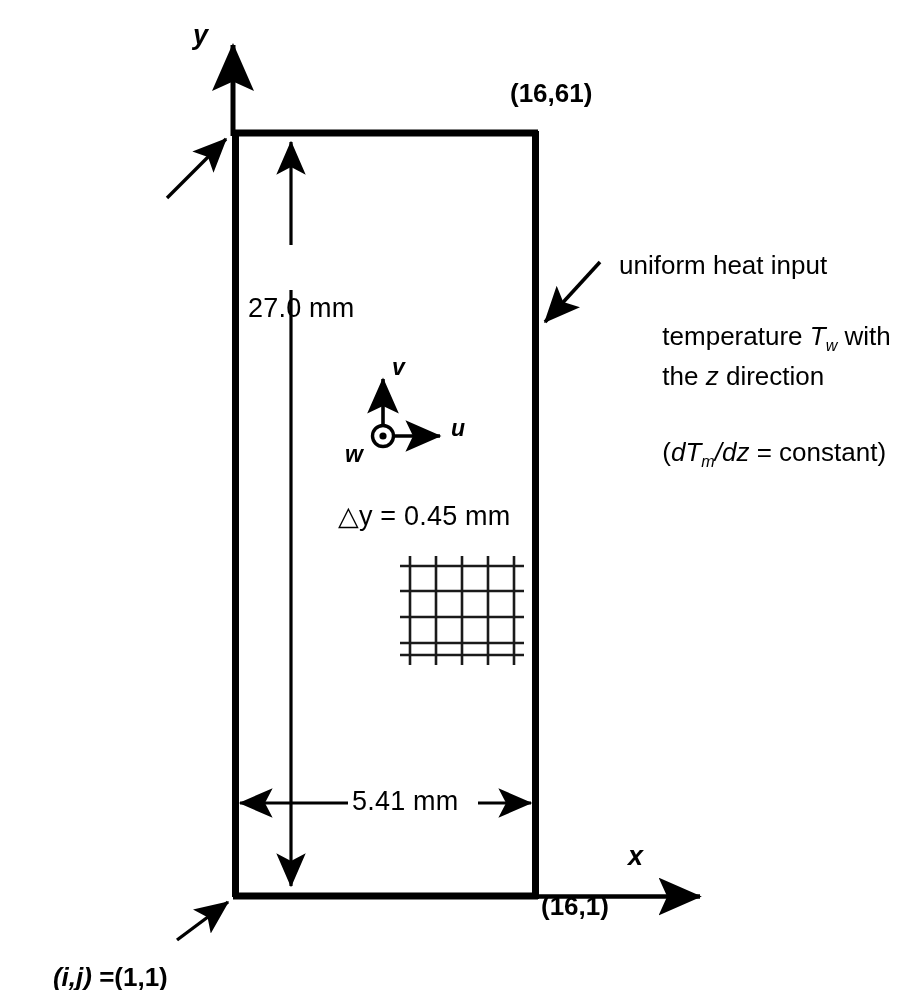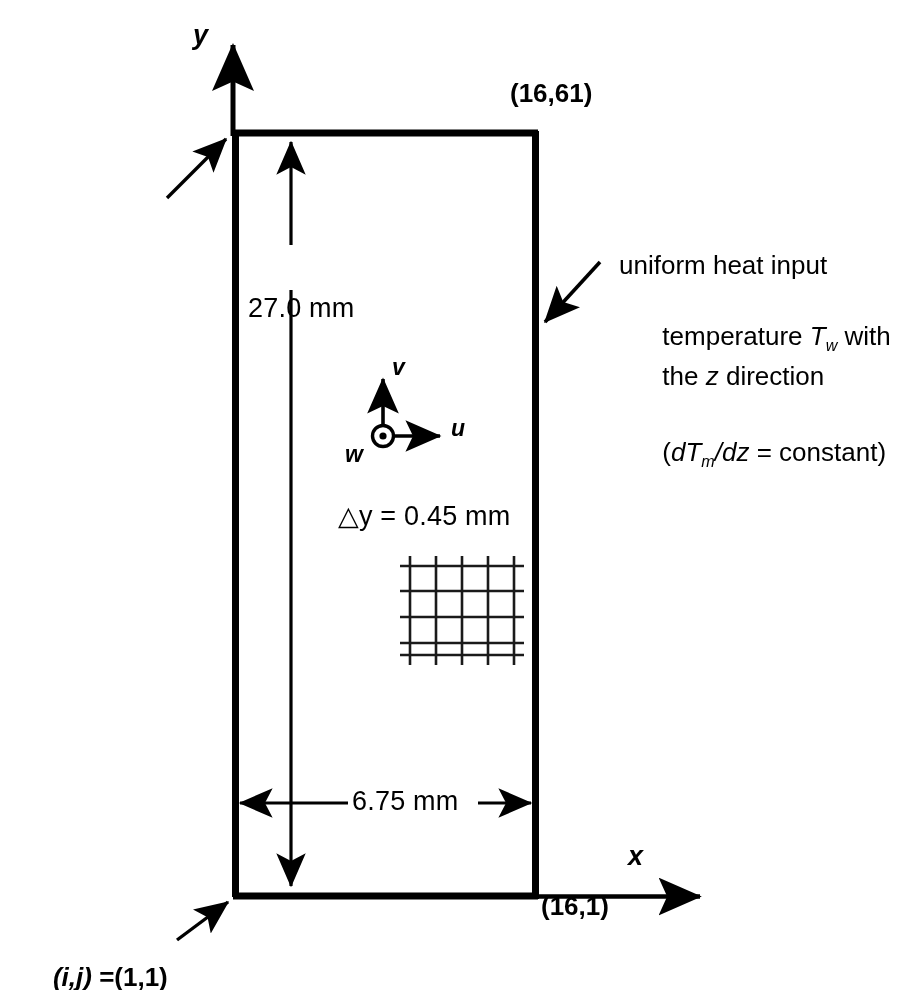--- a/index.html
+++ b/index.html
@@ -151,21 +151,21 @@
   <div class="lbl corner" style="left:510px; top:80px;">(16,61)</div>
 
   <div class="lbl corner" style="left:541px; top:893px;text-align:right;">(16,1)</div>
 
   <div class="lbl corner" style="left:24px; top:938px;">
     <span class="ital">(i,j)</span><span> =(1,1)</span>
   </div>
 
   <div class="lbl dim" style="left:248px; top:251px;margin-top:44px;">27.0 mm</div>
 
-  <div class="lbl dim" style="left:352px; top:788px;">6.75 mm</div>
+  <div class="lbl dim" style="left:352px; top:788px;">5.41 mm</div>
 
   <div class="lbl vecLabel" style="left:392px; top:356px;">v</div>
 
   <div class="lbl vecLabel" style="left:451px; top:417px;">u</div>
 
   <div class="lbl vecLabel" style="left:345px; top:443px;">w</div>
 
   <div class="lbl dim" style="left:318px; top:503px;margin-left:20px;">△y = 0.45 mm</div>
 
 

